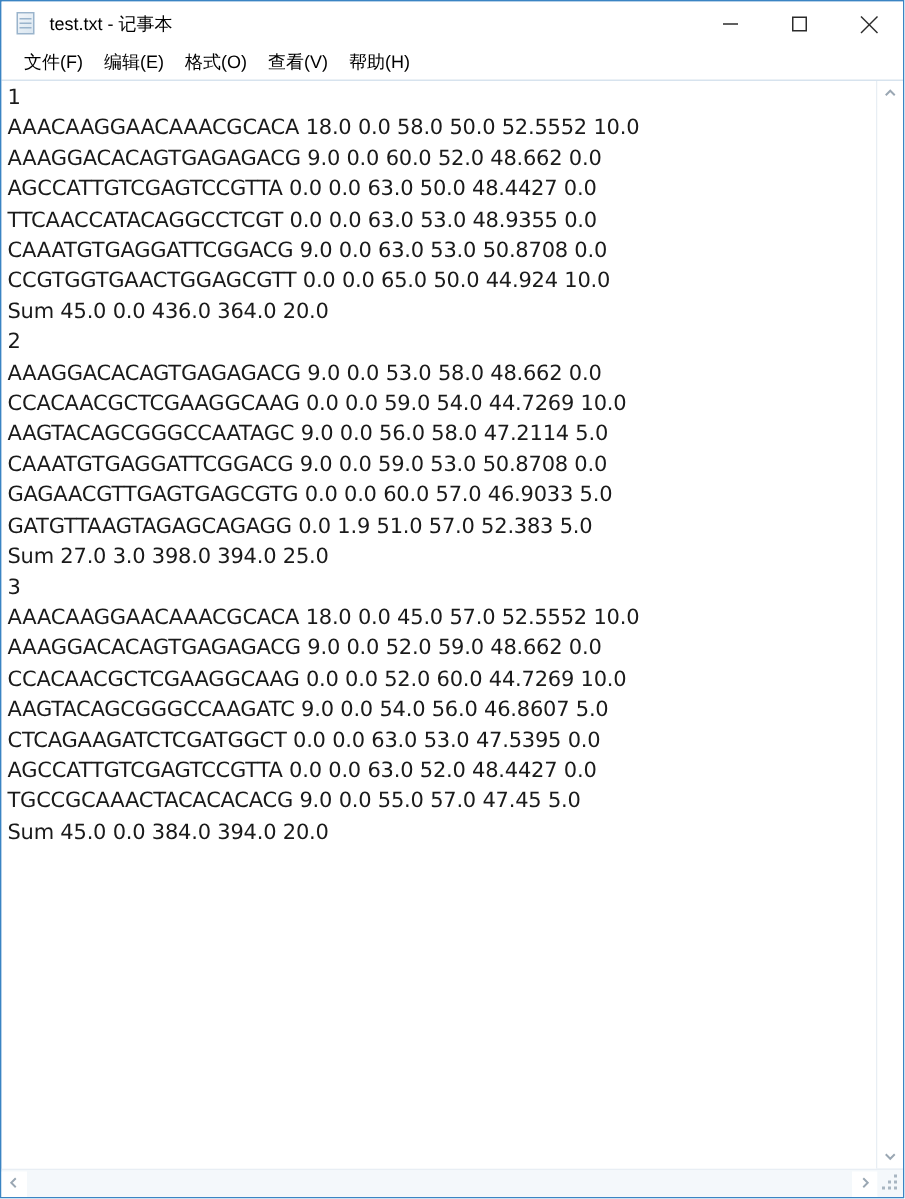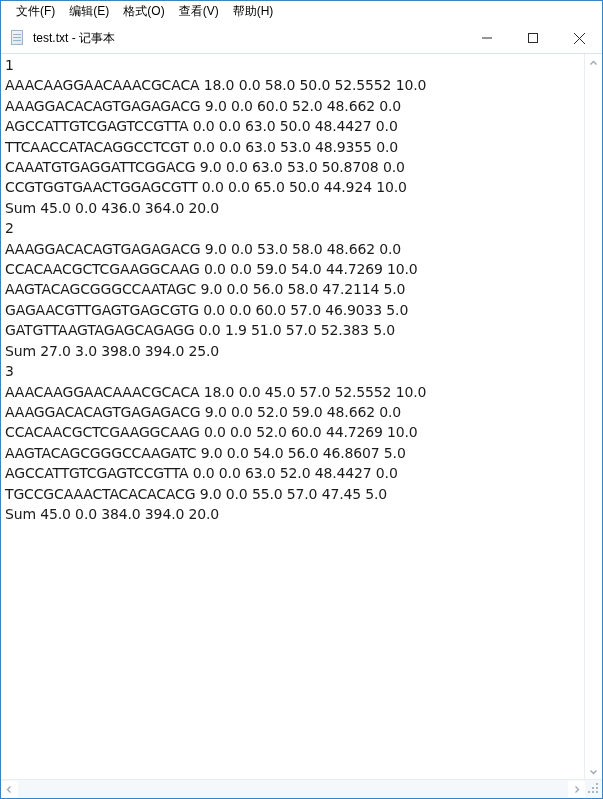--- a/index.html
+++ b/index.html
@@ -180,28 +180,20 @@
     position: absolute;
     width: 2px;
     height: 2px;
     background: #a8b6c2;
   }
 </style>
 </head>
 <body>
 
 <div id="window">
-
-  <div id="menubar">
-    <div class="menu-item">文件(F)</div>
-    <div class="menu-item">编辑(E)</div>
-    <div class="menu-item">格式(O)</div>
-    <div class="menu-item">查看(V)</div>
-    <div class="menu-item">帮助(H)</div>
-  </div>
 
   <div id="titlebar">
     <div class="title-left">
       <span class="app-icon">
         <span class="page"></span>
         <span class="line" style="top:4px;"></span>
         <span class="line" style="top:7px;"></span>
         <span class="line" style="top:10px;"></span>
       </span>
       <span class="title-text">test.txt - 记事本</span>
@@ -225,45 +217,55 @@
         <span>
           <svg width="13" height="13" viewBox="0 0 13 13">
               <line x1="1" y1="1" x2="12" y2="12" stroke="#2b2b2b" stroke-width="1"></line>
               <line x1="12" y1="1" x2="1" y2="12" stroke="#2b2b2b" stroke-width="1"></line>
             </svg>
         </span>
       </button>
     </div>
   </div>
 
+  <div id="menubar">
+    <div class="menu-item">文件(F)</div>
+    <div class="menu-item">编辑(E)</div>
+    <div class="menu-item">格式(O)</div>
+    <div class="menu-item">查看(V)</div>
+    <div class="menu-item">帮助(H)</div>
+  </div>
+
   <div id="editor-wrap">
     <div id="editor-row">
 
       <div id="textarea">
         <div id="text-lines">
             <div class="txt-line">1</div>
             <div class="txt-line">AAACAAGGAACAAACGCACA 18.0 0.0 58.0 50.0 52.5552 10.0</div>
             <div class="txt-line">AAAGGACACAGTGAGAGACG 9.0 0.0 60.0 52.0 48.662 0.0</div>
             <div class="txt-line">AGCCATTGTCGAGTCCGTTA 0.0 0.0 63.0 50.0 48.4427 0.0</div>
             <div class="txt-line">TTCAACCATACAGGCCTCGT 0.0 0.0 63.0 53.0 48.9355 0.0</div>
             <div class="txt-line">CAAATGTGAGGATTCGGACG 9.0 0.0 63.0 53.0 50.8708 0.0</div>
             <div class="txt-line">CCGTGGTGAACTGGAGCGTT 0.0 0.0 65.0 50.0 44.924 10.0</div>
             <div class="txt-line">Sum 45.0 0.0 436.0 364.0 20.0</div>
             <div class="txt-line">2</div>
             <div class="txt-line">AAAGGACACAGTGAGAGACG 9.0 0.0 53.0 58.0 48.662 0.0</div>
             <div class="txt-line">CCACAACGCTCGAAGGCAAG 0.0 0.0 59.0 54.0 44.7269 10.0</div>
             <div class="txt-line">AAGTACAGCGGGCCAATAGC 9.0 0.0 56.0 58.0 47.2114 5.0</div>
+            <div class="txt-line">CAAATGTGAGGATTCGGACG 9.0 0.0 59.0 53.0 50.8708 0.0</div>
             <div class="txt-line">GAGAACGTTGAGTGAGCGTG 0.0 0.0 60.0 57.0 46.9033 5.0</div>
             <div class="txt-line">GATGTTAAGTAGAGCAGAGG 0.0 1.9 51.0 57.0 52.383 5.0</div>
             <div class="txt-line">Sum 27.0 3.0 398.0 394.0 25.0</div>
             <div class="txt-line">3</div>
             <div class="txt-line">AAACAAGGAACAAACGCACA 18.0 0.0 45.0 57.0 52.5552 10.0</div>
             <div class="txt-line">AAAGGACACAGTGAGAGACG 9.0 0.0 52.0 59.0 48.662 0.0</div>
             <div class="txt-line">CCACAACGCTCGAAGGCAAG 0.0 0.0 52.0 60.0 44.7269 10.0</div>
             <div class="txt-line">AAGTACAGCGGGCCAAGATC 9.0 0.0 54.0 56.0 46.8607 5.0</div>
+            <div class="txt-line">CTCAGAAGATCTCGATGGCT 0.0 0.0 63.0 53.0 47.5395 0.0</div>
             <div class="txt-line">AGCCATTGTCGAGTCCGTTA 0.0 0.0 63.0 52.0 48.4427 0.0</div>
             <div class="txt-line">TGCCGCAAACTACACACACG 9.0 0.0 55.0 57.0 47.45 5.0</div>
             <div class="txt-line">Sum 45.0 0.0 384.0 394.0 20.0</div>
           </div>
       </div>
 
       <div id="vscroll">
         <div class="sb-arrow">
           <span>
             <svg width="9" height="9" viewBox="0 0 9 9">

